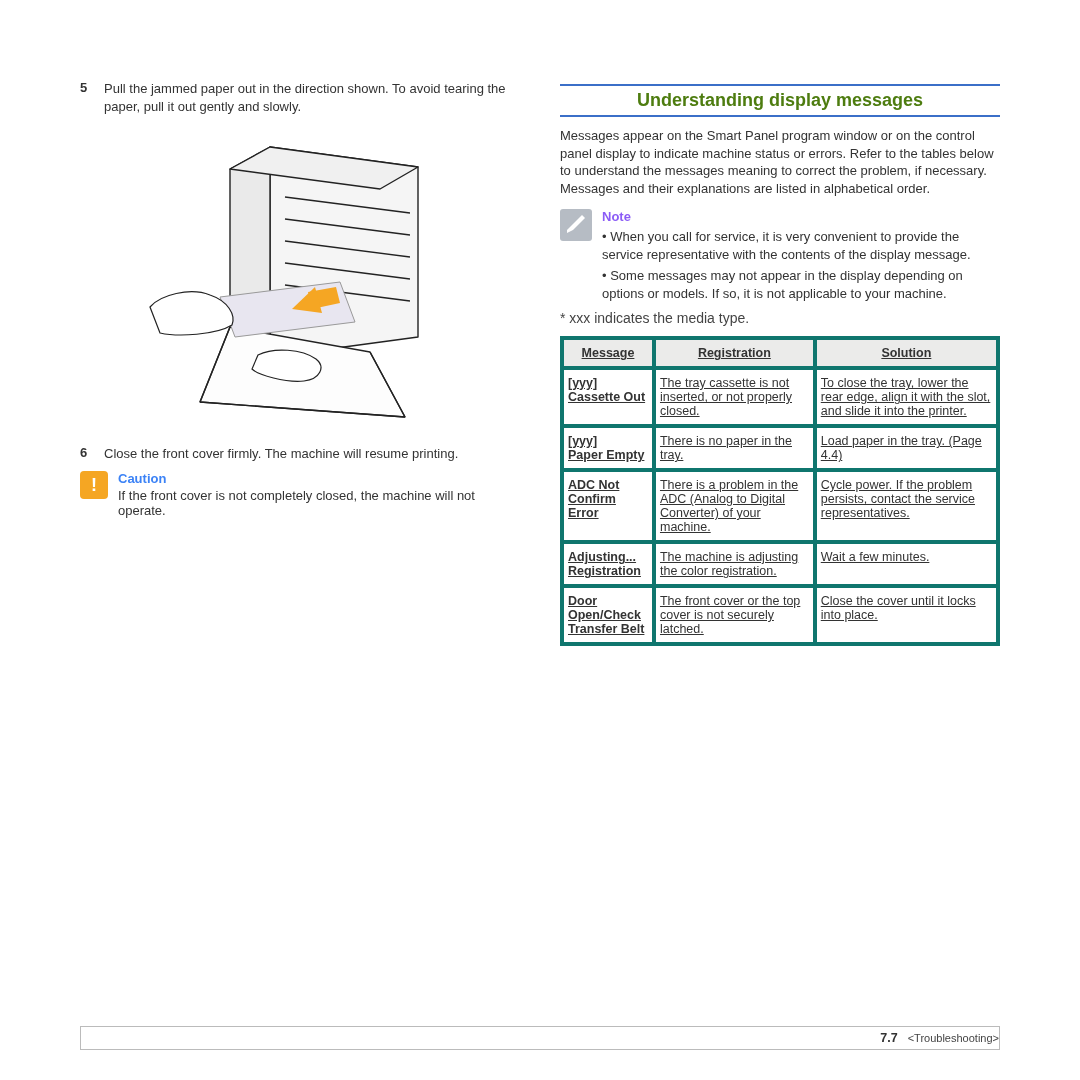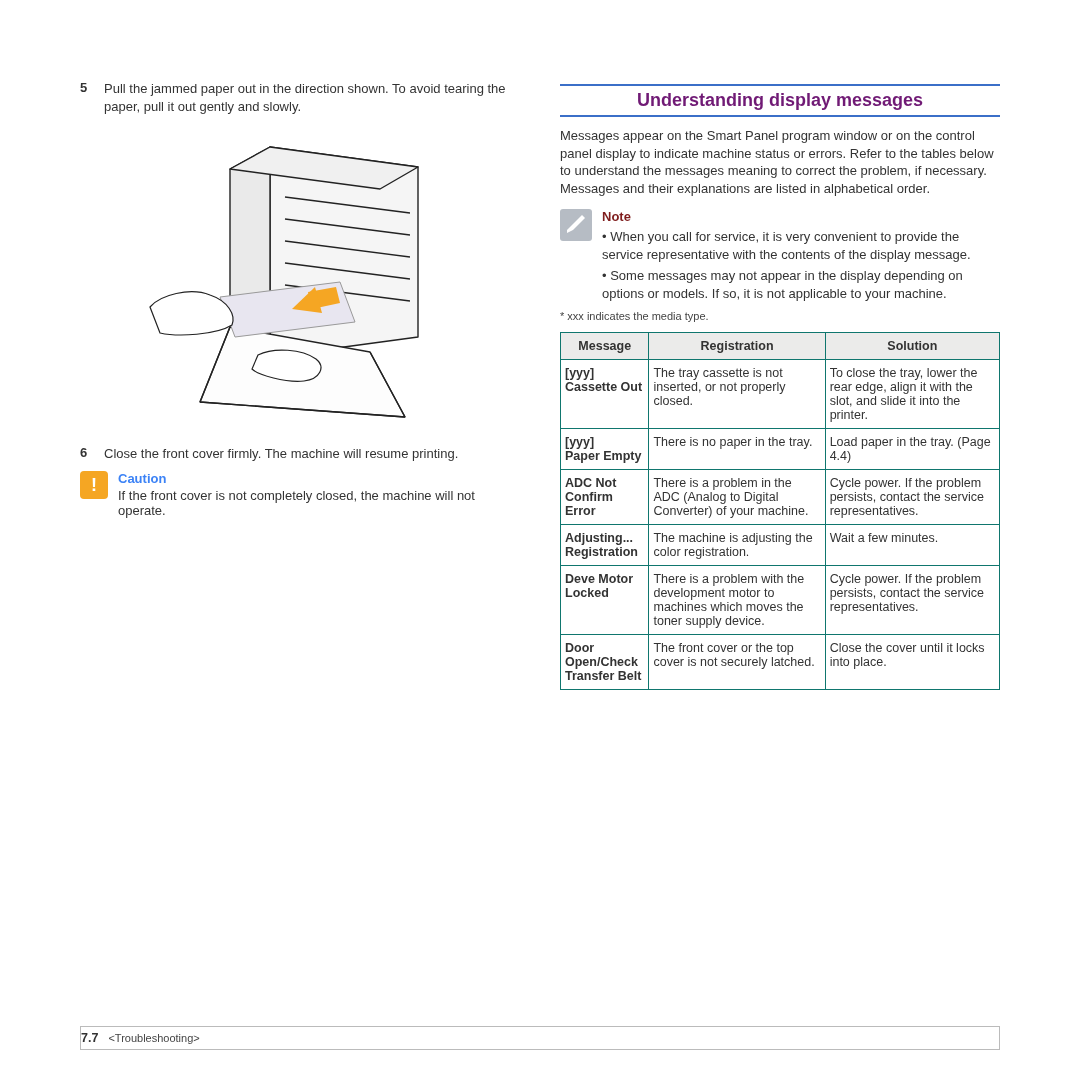--- a/index.html
+++ b/index.html
@@ -75,21 +75,21 @@
     margin-bottom: 2px;
   }
 
   
   .section-rule {
     border-top: 2px solid #3b6fc8;
     margin: 4px 0;
   }
   .section-heading {
     text-align: center;
-    color: #701a75;
+    color: #4d7c0f;
     font-weight: bold;
     font-size: 18px;
     margin: 4px 0;
   }
   .intro-text {
     margin-top: 10px;
     line-height: 1.35;
   }
 
   
@@ -102,66 +102,67 @@
     flex: 0 0 auto;
     width: 32px;
     height: 32px;
     background: #b6bcc4;
     border-radius: 3px;
     position: relative;
   }
   .note-icon svg { position: absolute; left: 4px; top: 4px; }
   .note-content { flex: 1 1 auto; }
   .note-title {
-    color: #7f1d1d;
+    color: #8b5cf6;
     font-weight: bold;
     margin-bottom: 4px;
   }
   .note-item {
     line-height: 1.35;
     margin-bottom: 4px;
   }
 
   .small-note {
-    font-size: 11px;
+    font-size: 14px;
     color: #444;
     margin-top: 4px;
   }
 
   
   table.msg-table {
     border-collapse: collapse;
     width: 100%;
     margin-top: 10px;
     font-size: 12.5px;
   }
   table.msg-table th, table.msg-table td {
-    border: 1px solid #0f766e;
+    border: 4px solid #0f766e;
     padding: 6px 4px;
     text-align: left;
     vertical-align: top;
+    text-decoration: underline;
   }
   table.msg-table th {
     background: #ebebea;
     text-align: center;
     font-weight: bold;
   }
   table.msg-table td.msg-cell { font-weight: bold; }
 
   
   .footer {
     position: absolute;
     left: 80px;
     right: 80px;
     bottom: 30px;
     height: 22px;
     border: 1px solid #bbb;
     display: flex;
     align-items: center;
-    justify-content: flex-start;
+    justify-content: flex-end;
     font-size: 11px;
     gap: 10px;
   }
   .footer .page-num { font-weight: bold; font-size: 12.5px; }
   .footer .page-num b { font-weight: 900; }
   .footer .chapter { color: #444; }
 </style>
 </head>
 <body>
 
@@ -272,26 +273,20 @@
               <td>There is a problem in the ADC (Analog to Digital Converter) of your machine.</td>
               <td>Cycle power. If the problem persists, contact the service representatives.</td>
             </tr>
             <tr>
               <td class="msg-cell" style="white-space: pre-line;">Adjusting...
 Registration</td>
               <td>The machine is adjusting the color registration.</td>
               <td>Wait a few minutes.</td>
             </tr>
             <tr>
-              <td class="msg-cell" style="white-space: pre-line;">Deve Motor
-Locked</td>
-              <td>There is a problem with the development motor to machines which moves the toner supply device.</td>
-              <td>Cycle power. If the problem persists, contact the service representatives.</td>
-            </tr>
-            <tr>
               <td class="msg-cell" style="white-space: pre-line;">Door Open/Check
 Transfer Belt</td>
               <td>The front cover or the top cover is not securely latched.</td>
               <td>Close the cover until it locks into place.</td>
             </tr>
           </tbody>
       </table>
 
     </div>
   </div>

